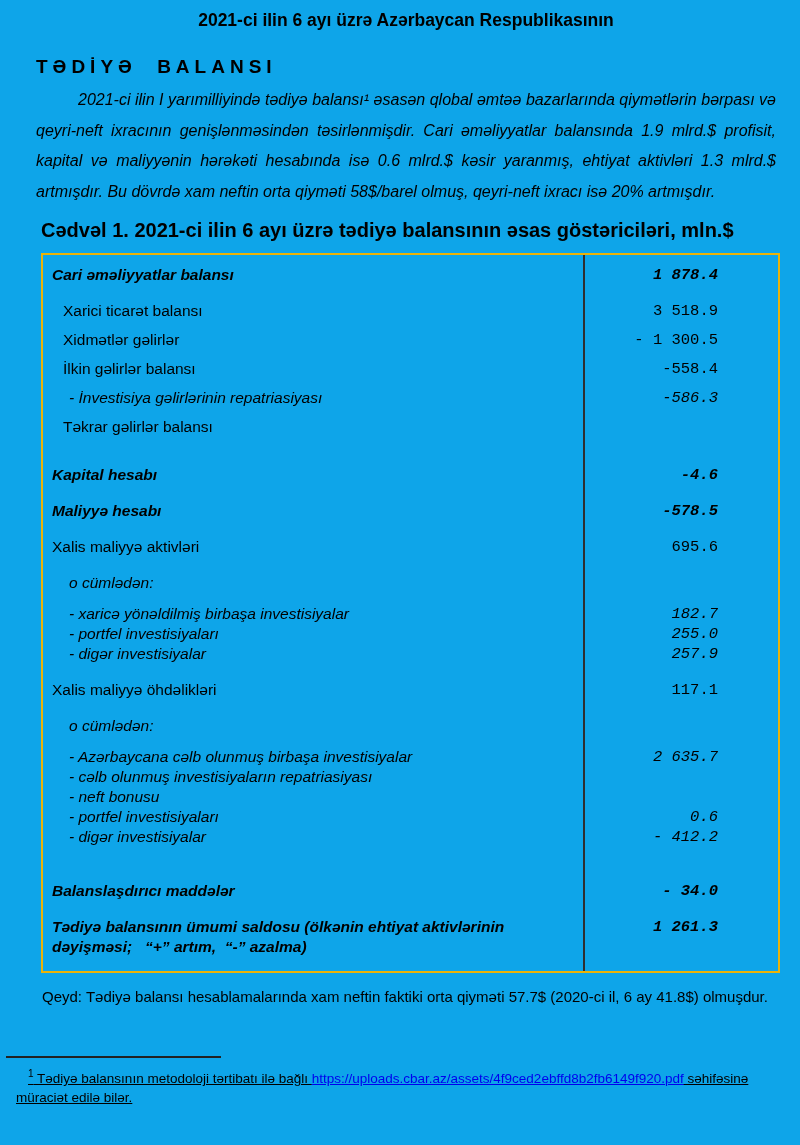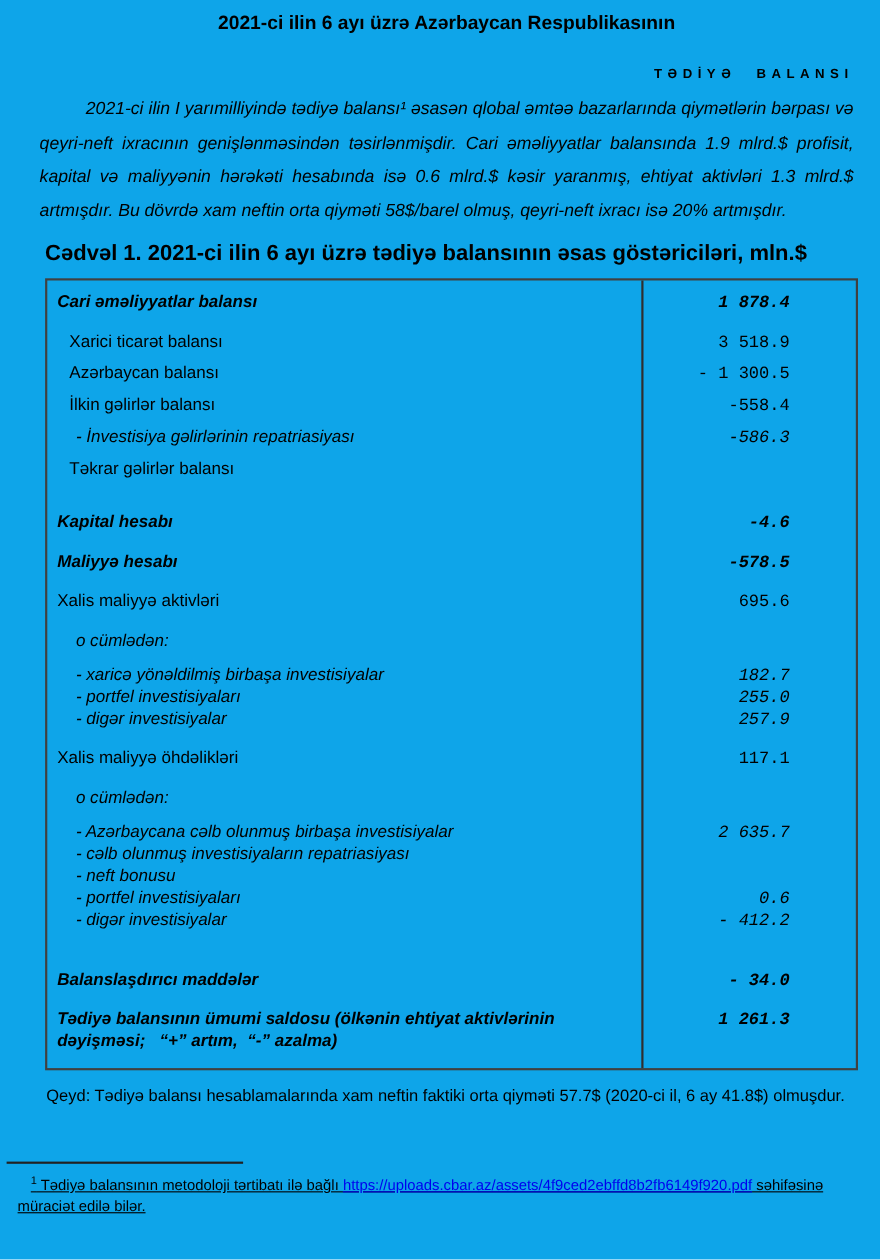--- a/index.html
+++ b/index.html
@@ -15,23 +15,23 @@
   }
   .doc-title {
     margin: 10px 30px 0;
     text-align: center;
     font-weight: bold;
     font-size: 17.5px;
     line-height: 21px;
   }
   .doc-subtitle {
     margin: 26px 30px 0;
-    text-align: right;
+    text-align: left;
     font-weight: bold;
-    font-size: 12px;
+    font-size: 19px;
     line-height: 20px;
     letter-spacing: 5px;
     word-spacing: 10px;
   }
   .intro {
     margin: 8px 30px 0;
     font-style: italic;
     font-size: 16px;
     line-height: 30.5px;
     text-align: justify;
@@ -40,21 +40,21 @@
   .table-caption {
     margin: 14px 0 0 35px;
     font-weight: bold;
     font-size: 20px;
     line-height: 19px;
   }
   .table-box {
     position: relative;
     margin: 13px 0 0 35px;
     width: 739px;
-    border: 2px solid #404040;
+    border: 2px solid #eab308;
     box-sizing: border-box;
     padding: 10px 0 14px 0;
   }
   .col-divider {
     position: absolute;
     top: 0; bottom: 0;
     left: 540px;
     width: 2px;
     background: #2f2f2f;
   }
@@ -115,21 +115,21 @@
 
   <div class="trow em-strong ind-1 g-none">
         <div class="tlabel">Cari əməliyyatlar balansı</div>
         <div class="tvalue">1 878.4</div>
       </div>
       <div class="trow em-normal ind-2 g-normal">
         <div class="tlabel">Xarici ticarət balansı</div>
         <div class="tvalue">3 518.9</div>
       </div>
       <div class="trow em-normal ind-2 g-tight">
-        <div class="tlabel">Azərbaycan balansı</div>
+        <div class="tlabel">Xidmətlər gəlirlər</div>
         <div class="tvalue">- 1 300.5</div>
       </div>
       <div class="trow em-normal ind-2 g-tight">
         <div class="tlabel">İlkin gəlirlər balansı</div>
         <div class="tvalue">-558.4</div>
       </div>
       <div class="trow em-detail ind-3 g-tight">
         <div class="tlabel">- İnvestisiya gəlirlərinin repatriasiyası</div>
         <div class="tvalue">-586.3</div>
       </div>

